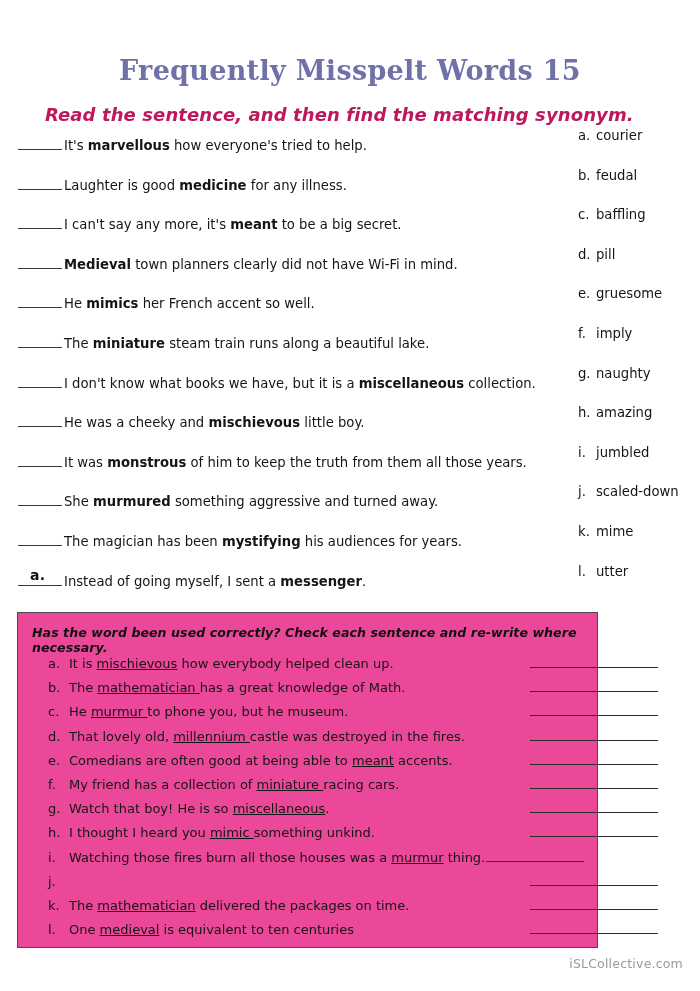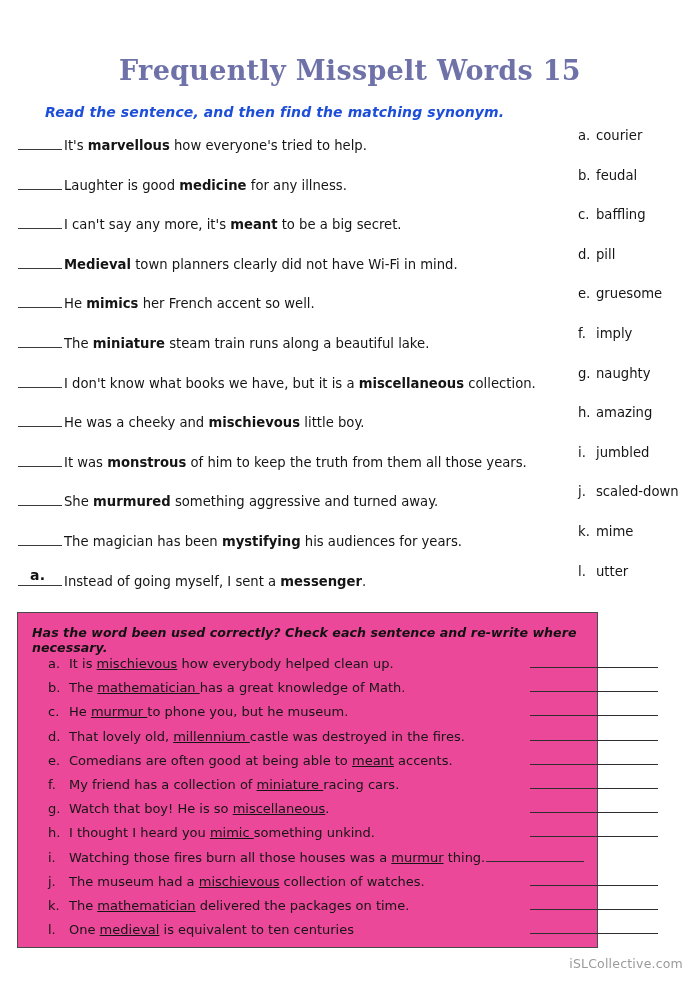--- a/index.html
+++ b/index.html
@@ -38,22 +38,22 @@
   }
 
   
   .instruction-1 {
     position: absolute;
     top: 104px;
     left: 45px;
     font-family: "DejaVu Sans", sans-serif;
     font-weight: bold;
     font-style: italic;
-    font-size: 14px;
-    color: #1d4ed8;
+    font-size: 18px;
+    color: #be185d;
     letter-spacing: 0.1px;
   }
 
   
   .match-list {
     position: absolute;
     top: 136px;
     left: 18px;
     width: 545px;
   }
@@ -347,21 +347,20 @@
           <span class="check-text"><span>I thought I heard you </span><u>mimic </u><span>something unkind.</span></span>
           <span class="answer-line col"></span>
         </div>
         <div class="check-row">
           <span class="check-letter">i.</span>
           <span class="check-text"><span>Watching those fires burn all those houses was a </span><u>murmur</u><span> thing.</span></span>
           <span class="answer-line inline"></span>
         </div>
         <div class="check-row">
           <span class="check-letter">j.</span>
-          <span class="check-text"><span>The museum had a </span><u>mischievous</u><span> collection of watches.</span></span>
           <span class="answer-line col"></span>
         </div>
         <div class="check-row">
           <span class="check-letter">k.</span>
           <span class="check-text"><span>The </span><u>mathematician</u><span> delivered the packages on time.</span></span>
           <span class="answer-line col"></span>
         </div>
         <div class="check-row">
           <span class="check-letter">l.</span>
           <span class="check-text"><span>One </span><u>medieval</u><span> is equivalent to ten centuries</span></span>

